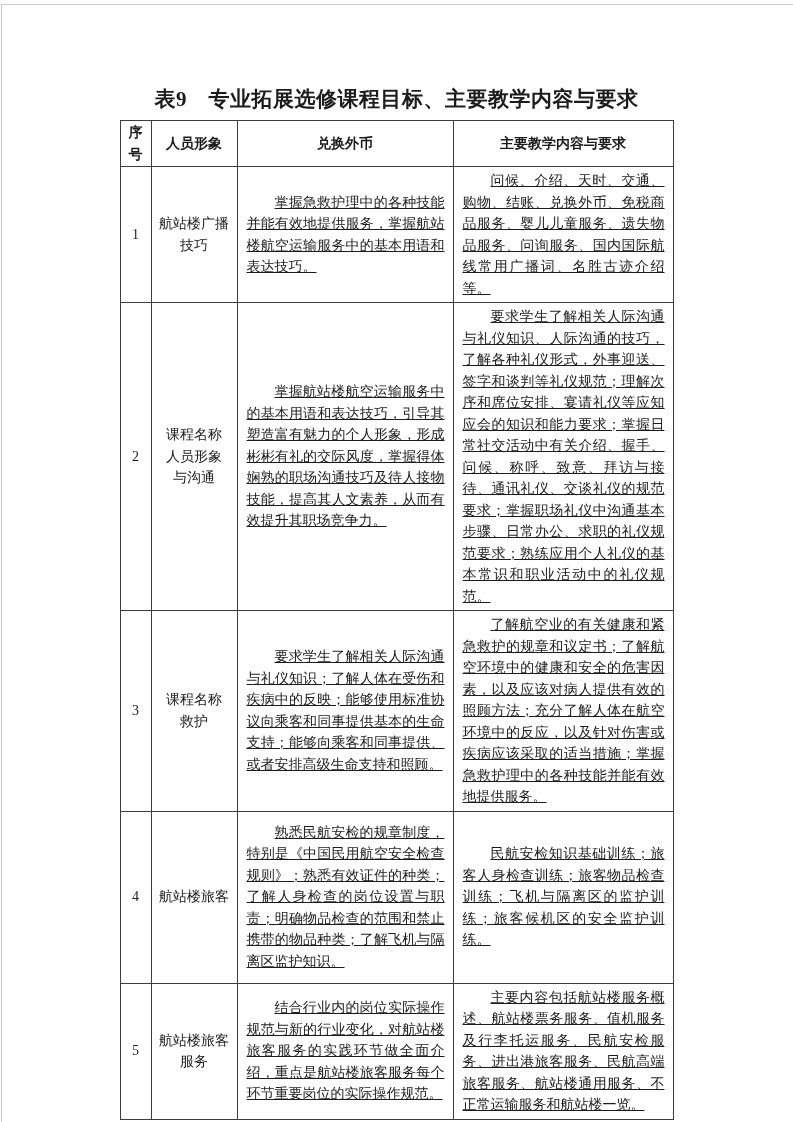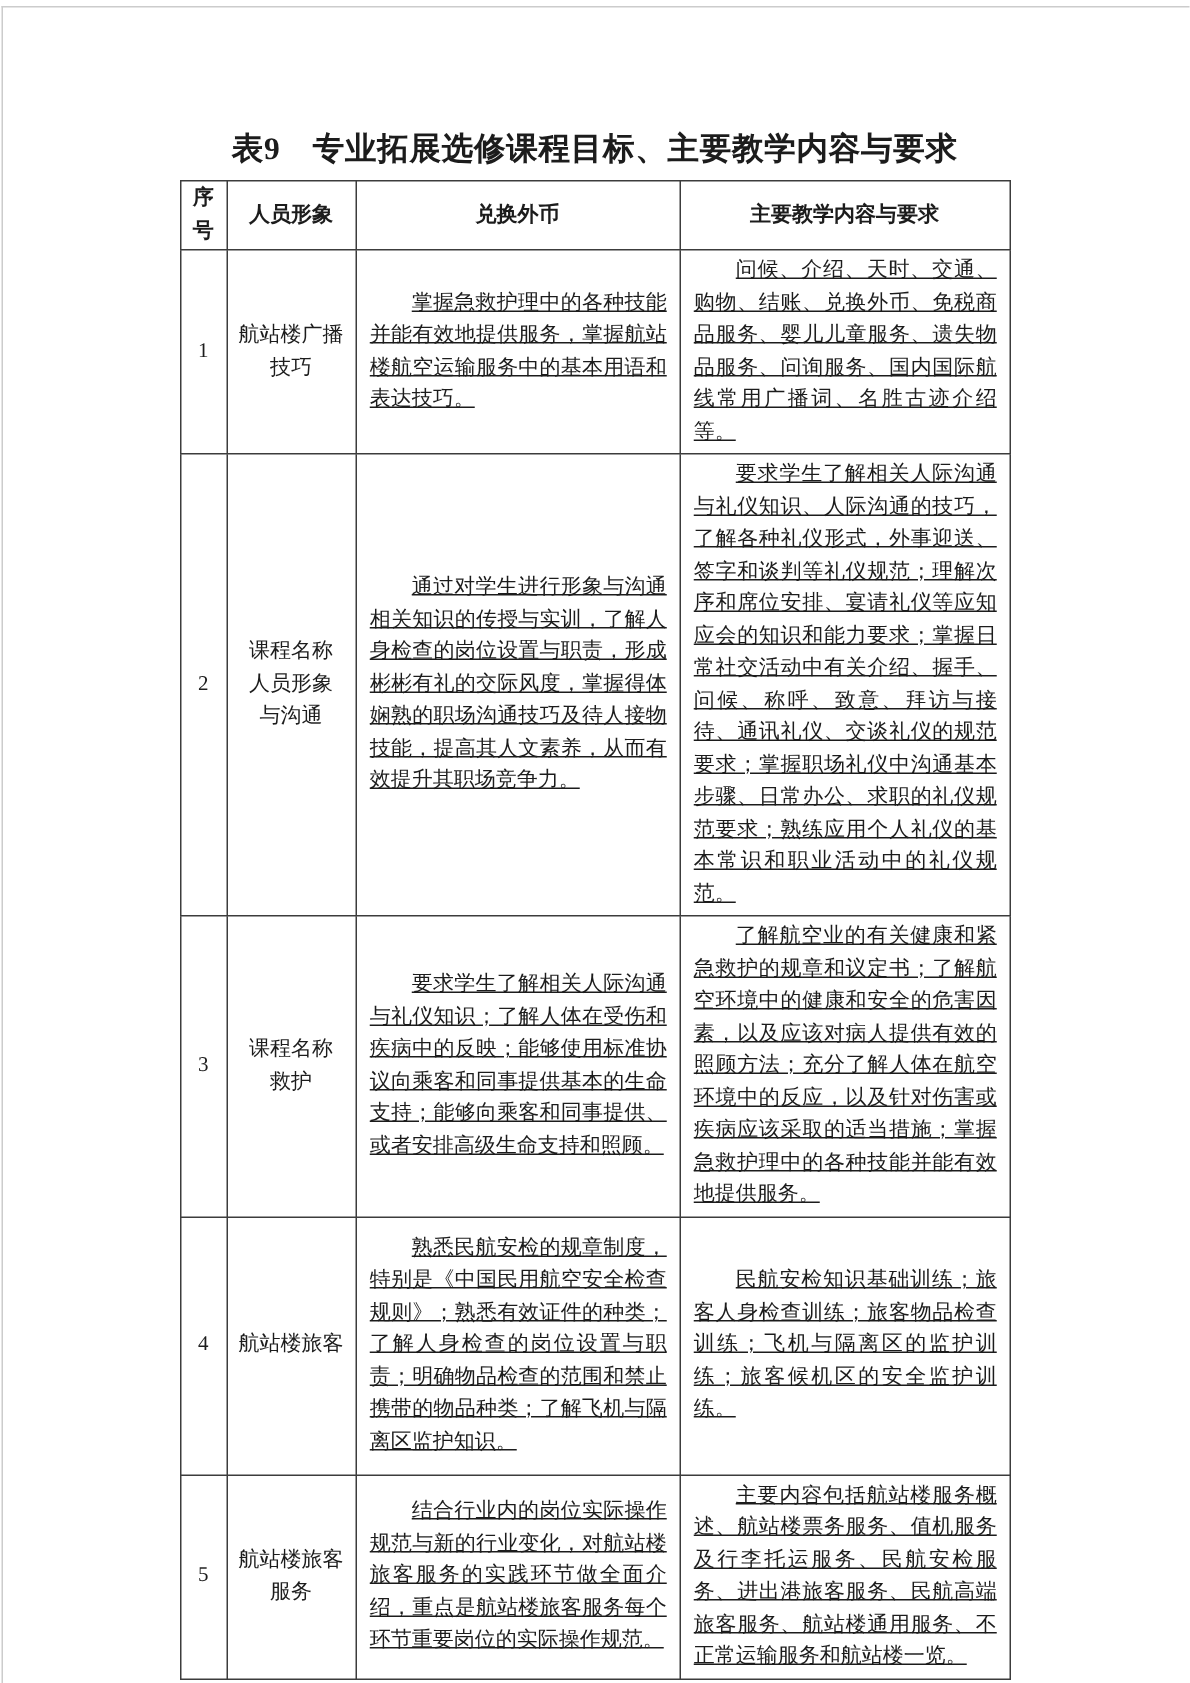--- a/index.html
+++ b/index.html
@@ -111,21 +111,21 @@
         <td class="cell-name">航站楼广播
 技巧</td>
         <td class="cell-para">掌握急救护理中的各种技能并能有效地提供服务，掌握航站楼航空运输服务中的基本用语和表达技巧。</td>
         <td class="cell-para">问候、介绍、天时、交通、购物、结账、兑换外币、免税商品服务、婴儿儿童服务、遗失物品服务、问询服务、国内国际航线常用广播词、名胜古迹介绍等。</td>
       </tr>
       <tr class="r2">
         <td class="cell-no">2</td>
         <td class="cell-name">课程名称
 人员形象
 与沟通</td>
-        <td class="cell-para">通过对学生进行形象与沟通相关知识的传授与实训，了解人身检查的岗位设置与职责，形成彬彬有礼的交际风度，掌握得体娴熟的职场沟通技巧及待人接物技能，提高其人文素养，从而有效提升其职场竞争力。</td>
+        <td class="cell-para">掌握航站楼航空运输服务中的基本用语和表达技巧，引导其塑造富有魅力的个人形象，形成彬彬有礼的交际风度，掌握得体娴熟的职场沟通技巧及待人接物技能，提高其人文素养，从而有效提升其职场竞争力。</td>
         <td class="cell-para">要求学生了解相关人际沟通与礼仪知识、人际沟通的技巧，了解各种礼仪形式，外事迎送、签字和谈判等礼仪规范；理解次序和席位安排、宴请礼仪等应知应会的知识和能力要求；掌握日常社交活动中有关介绍、握手、问候、称呼、致意、拜访与接待、通讯礼仪、交谈礼仪的规范要求；掌握职场礼仪中沟通基本步骤、日常办公、求职的礼仪规范要求；熟练应用个人礼仪的基本常识和职业活动中的礼仪规范。</td>
       </tr>
       <tr class="r3">
         <td class="cell-no">3</td>
         <td class="cell-name">课程名称
 救护</td>
         <td class="cell-para">要求学生了解相关人际沟通与礼仪知识；了解人体在受伤和疾病中的反映；能够使用标准协议向乘客和同事提供基本的生命支持；能够向乘客和同事提供、或者安排高级生命支持和照顾。</td>
         <td class="cell-para">了解航空业的有关健康和紧急救护的规章和议定书；了解航空环境中的健康和安全的危害因素，以及应该对病人提供有效的照顾方法；充分了解人体在航空环境中的反应，以及针对伤害或疾病应该采取的适当措施；掌握急救护理中的各种技能并能有效地提供服务。</td>
       </tr>
       <tr class="r4">

